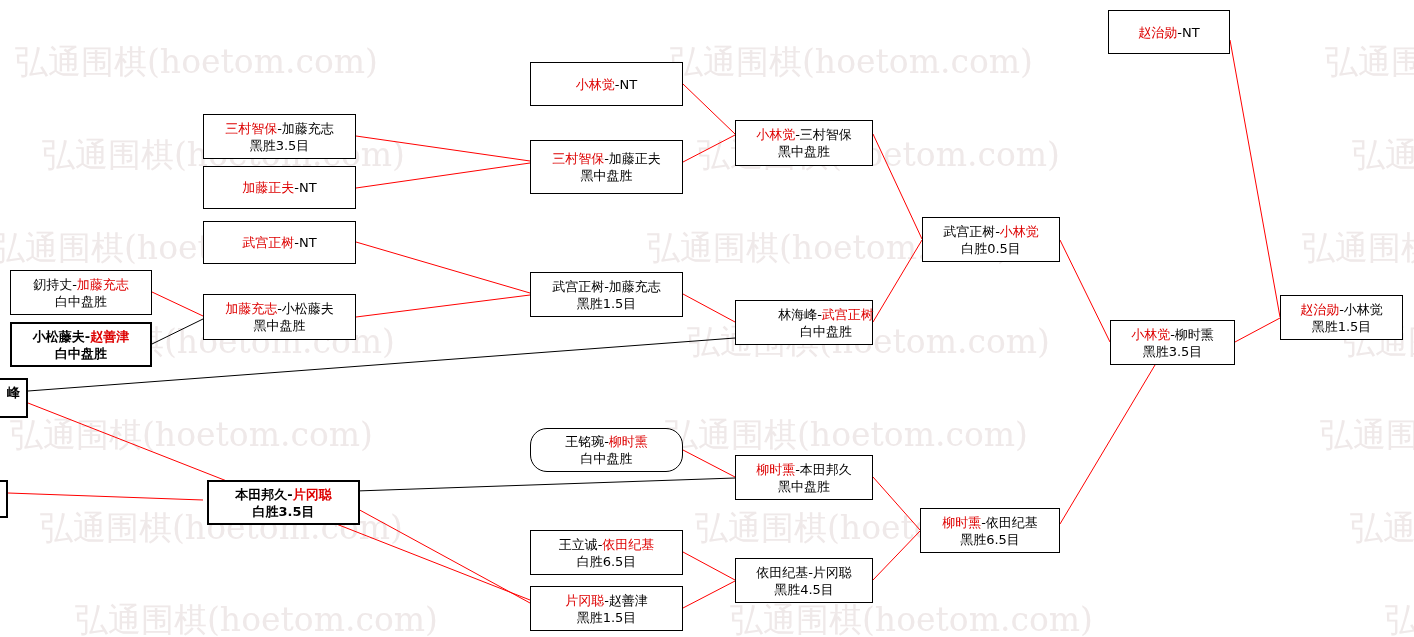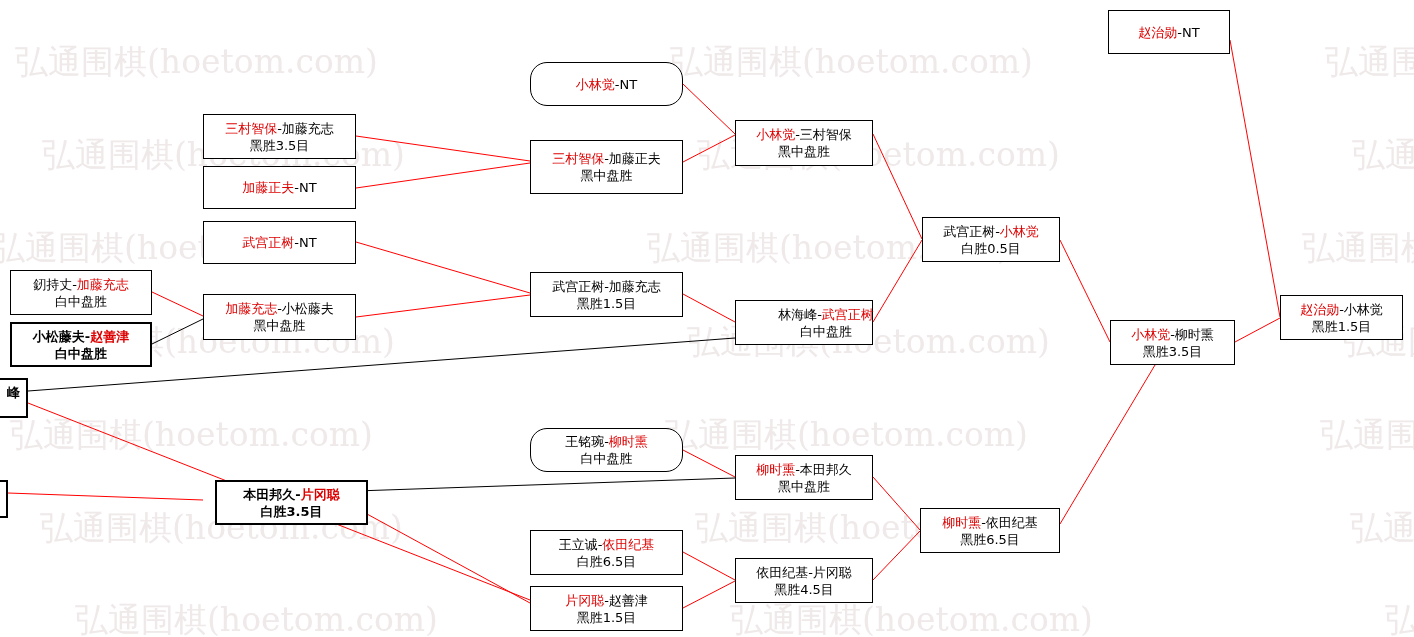--- a/index.html
+++ b/index.html
@@ -77,21 +77,21 @@
       <line x1="28" y1="403" x2="530" y2="600" stroke="#ff0000" stroke-width="1"></line>
       <line x1="152" y1="344" x2="203" y2="319" stroke="#000000" stroke-width="1"></line>
       <line x1="28" y1="391" x2="735" y2="338" stroke="#000000" stroke-width="1"></line>
       <line x1="356" y1="491" x2="735" y2="478" stroke="#000000" stroke-width="1"></line>
     </svg>
 
   <div class="box" style="left:1108px;top:10px;width:122px;height:44px;">
     <div class="title"><span class="n win">赵治勋</span><span>-</span><span class="n">NT</span></div>
   </div>
 
-  <div class="box" style="left:530px;top:62px;width:153px;height:44px;border-radius:17px;">
+  <div class="box" style="left:530px;top:62px;width:153px;height:44px;">
     <div class="title"><span class="n win">小林觉</span><span>-</span><span class="n">NT</span></div>
   </div>
 
   <div class="box" style="left:203px;top:114px;width:153px;height:45px;">
     <div class="title"><span class="n win">三村智保</span><span>-</span><span class="n">加藤充志</span></div>
     <div class="result">黑胜3.5目</div>
   </div>
 
   <div class="box" style="left:203px;top:166px;width:153px;height:43px;">
     <div class="title"><span class="n win">加藤正夫</span><span>-</span><span class="n">NT</span></div>
@@ -152,21 +152,21 @@
   <div class="box" style="left:530px;top:428px;width:153px;height:44px;border-radius:17px;">
     <div class="title"><span class="n">王铭琬</span><span>-</span><span class="n win">柳时熏</span></div>
     <div class="result">白中盘胜</div>
   </div>
 
   <div class="box" style="left:735px;top:455px;width:138px;height:45px;">
     <div class="title"><span class="n win">柳时熏</span><span>-</span><span class="n">本田邦久</span></div>
     <div class="result">黑中盘胜</div>
   </div>
 
-  <div class="box bold" style="left:215px;top:480px;width:153px;height:45px;">
+  <div class="box bold" style="left:207px;top:480px;width:153px;height:45px;">
     <div class="title"><span class="n">本田邦久</span><span>-</span><span class="n win">片冈聪</span></div>
     <div class="result">白胜3.5目</div>
   </div>
 
   <div class="box" style="left:530px;top:530px;width:153px;height:45px;">
     <div class="title"><span class="n">王立诚</span><span>-</span><span class="n win">依田纪基</span></div>
     <div class="result">白胜6.5目</div>
   </div>
 
   <div class="box" style="left:530px;top:586px;width:153px;height:45px;">

